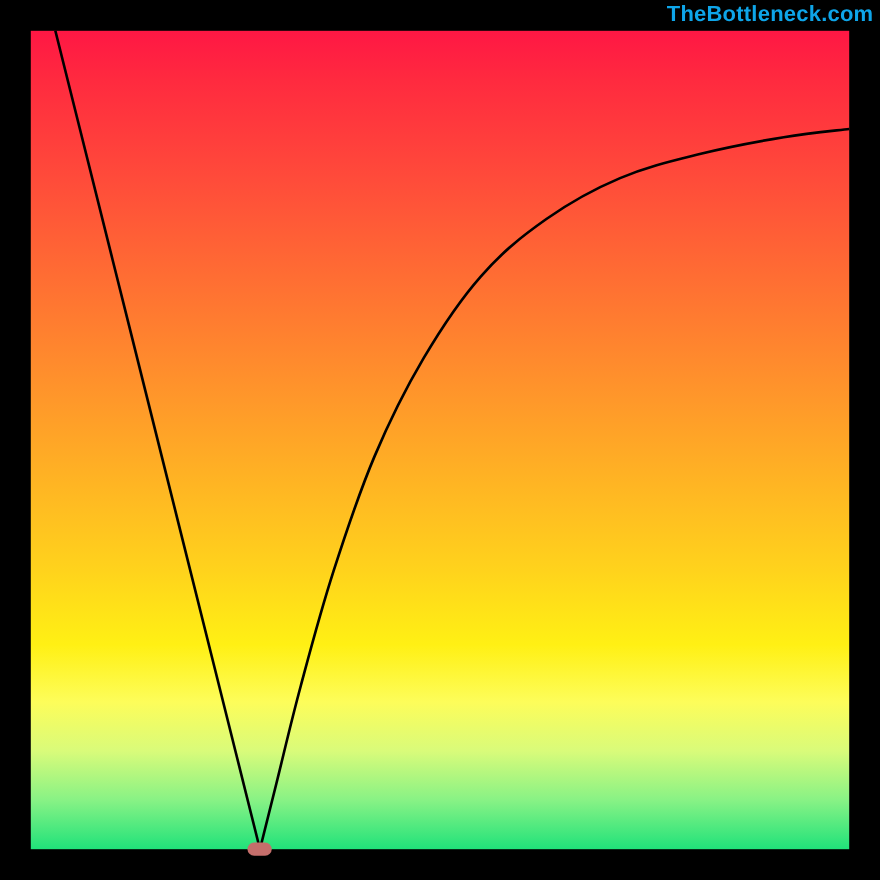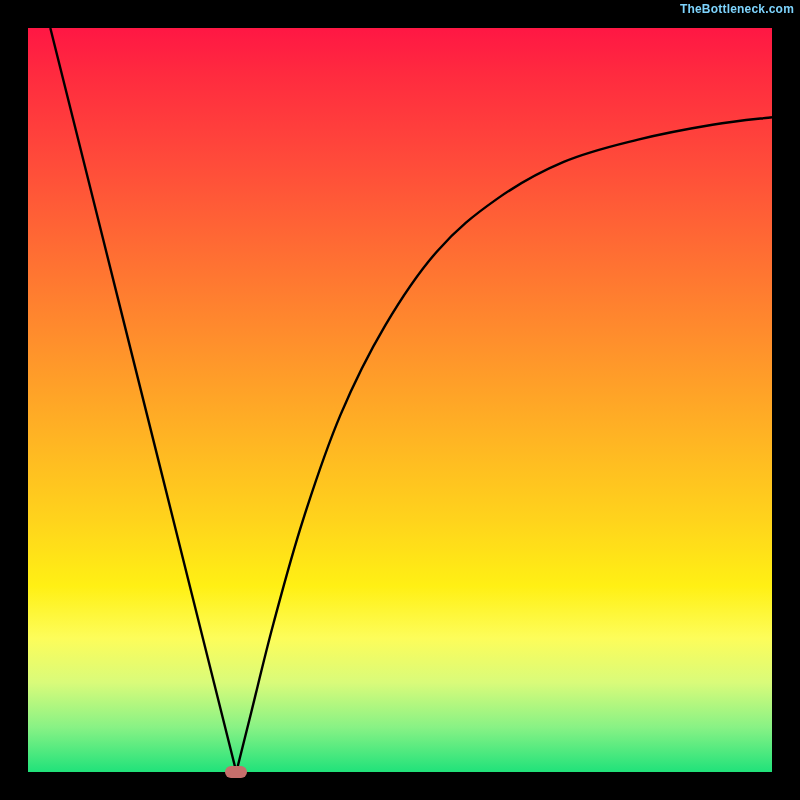--- a/index.html
+++ b/index.html
@@ -36,23 +36,23 @@
       #d9fb7a 88%,
       #88f285 94%,
       #20e27a 100%
     );
   }
   .watermark {
     position: absolute;
     top: 2px;
     right: 6px;
     font-family: Arial, Helvetica, sans-serif;
-    font-size: 12px;
+    font-size: 20px;
     font-weight: 600;
-    color: #7dd3fc;
+    color: #0ea5e9;
     letter-spacing: 0.2px;
     user-select: none;
   }
   svg.curve {
     position: absolute;
     left: 0;
     top: 0;
     width: 744px;
     height: 744px;
     overflow: visible;

